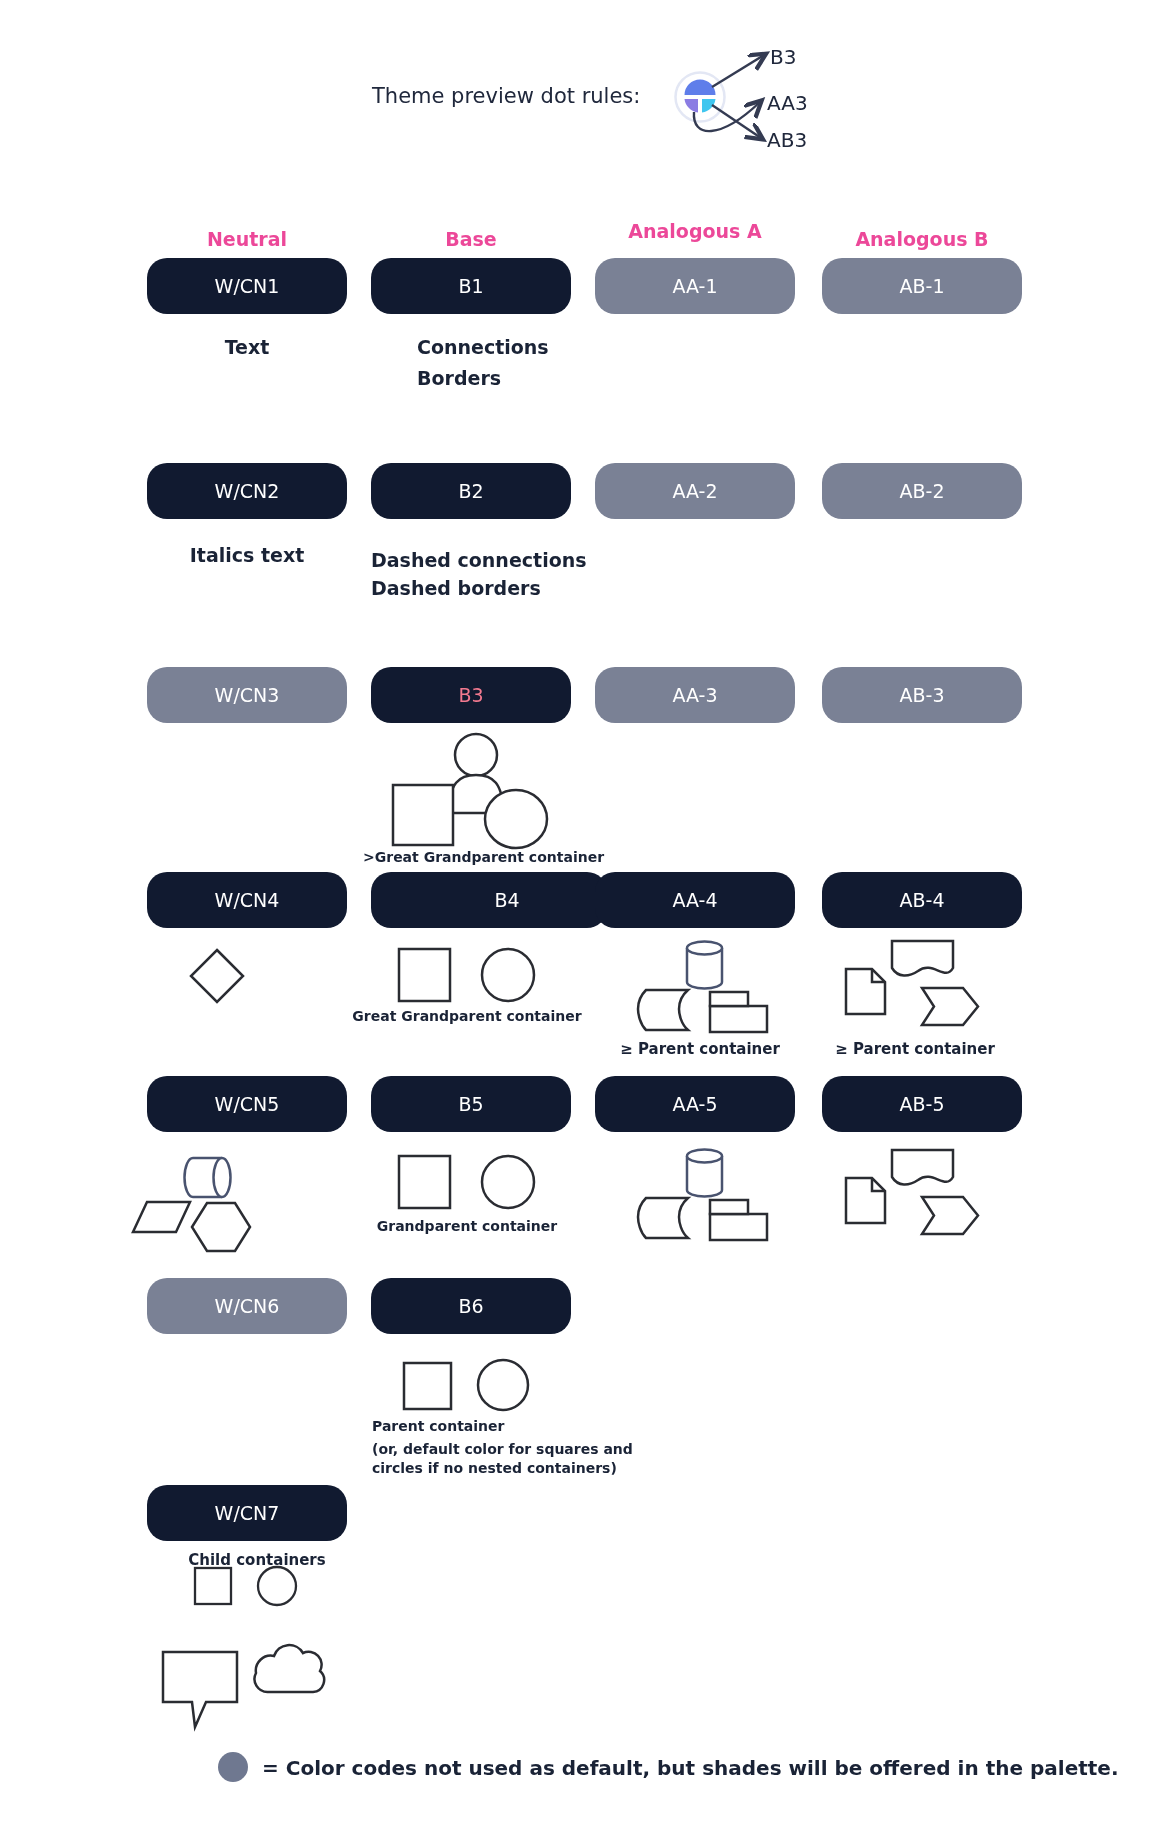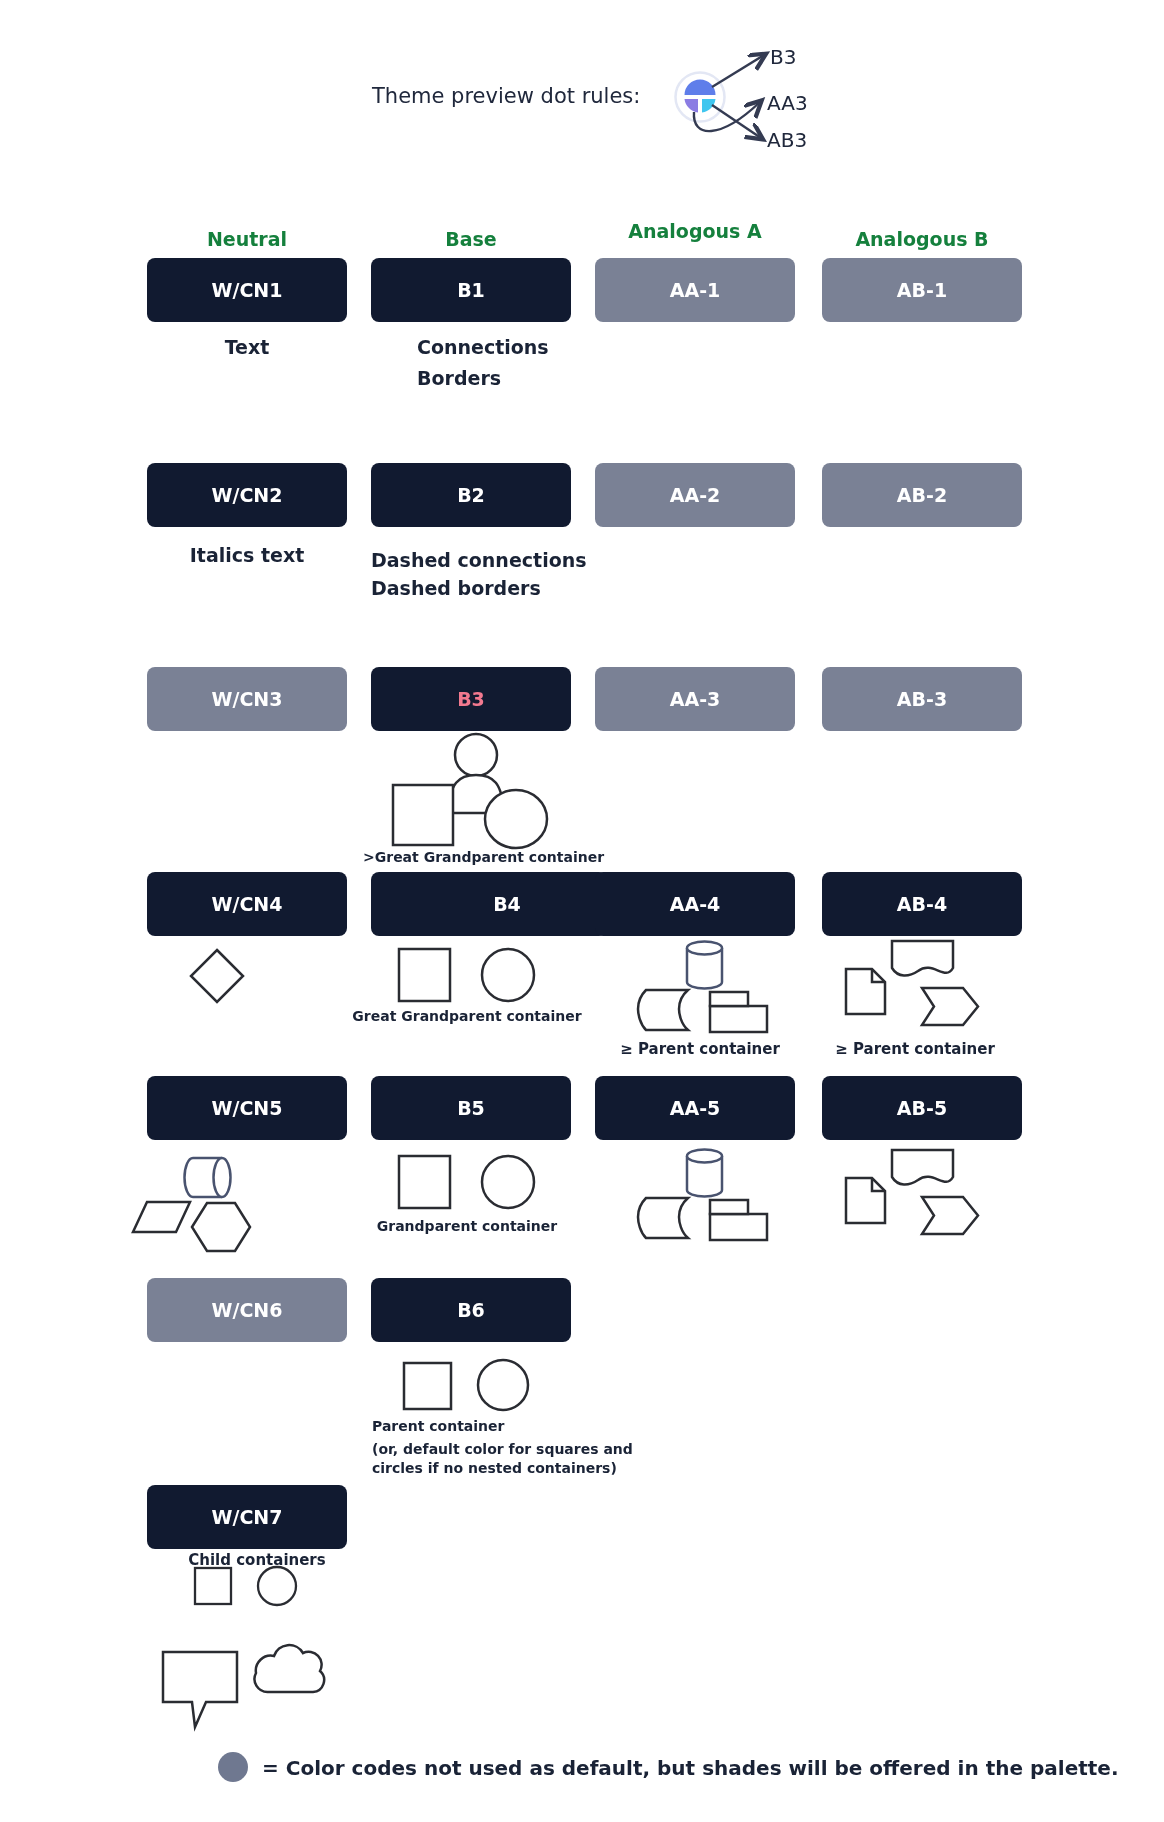--- a/index.html
+++ b/index.html
@@ -1,22 +1,22 @@
 <!DOCTYPE html>
 <html><head>
 <meta charset="utf-8">
 <style>
   html,body{margin:0;padding:0;background:#ffffff;}
   #canvas{position:relative;width:1164px;height:1822px;background:#ffffff;overflow:hidden;
           font-family:"DejaVu Sans","Liberation Sans",sans-serif;color:#1A2336;}
   .abs{position:absolute;}
   .title{font-size:21px;color:#20283C;}
-  .colhead{width:200px;text-align:center;font-size:19px;font-weight:bold;color:#15803d;}
-  .sw{position:absolute;width:200px;height:64px;border-radius:8px;display:flex;align-items:center;
-      justify-content:center;font-size:19px;font-weight:bold;color:#ffffff;cursor:pointer;}
+  .colhead{width:200px;text-align:center;font-size:19px;font-weight:bold;color:#ec4899;}
+  .sw{position:absolute;width:200px;height:56px;border-radius:20px;display:flex;align-items:center;
+      justify-content:center;font-size:19px;font-weight:normal;color:#ffffff;cursor:pointer;}
   .sw.dark{background:#111A30;}
   .sw.slate{background:#7A8195;}
   .sw.pinktext{color:#F2798F;}
   .note{font-size:19px;font-weight:bold;color:#1A2336;}
   .note.center{width:200px;text-align:center;}
   .cap{position:absolute;font-size:14px;font-weight:bold;color:#1A2336;text-align:center;white-space:nowrap;}
   .cap.left{text-align:left;}
   .cap.mid{font-size:15px;}
   svg{position:absolute;overflow:visible;}
   .shape{fill:#ffffff;stroke:#2A2C32;stroke-width:2.5;}

